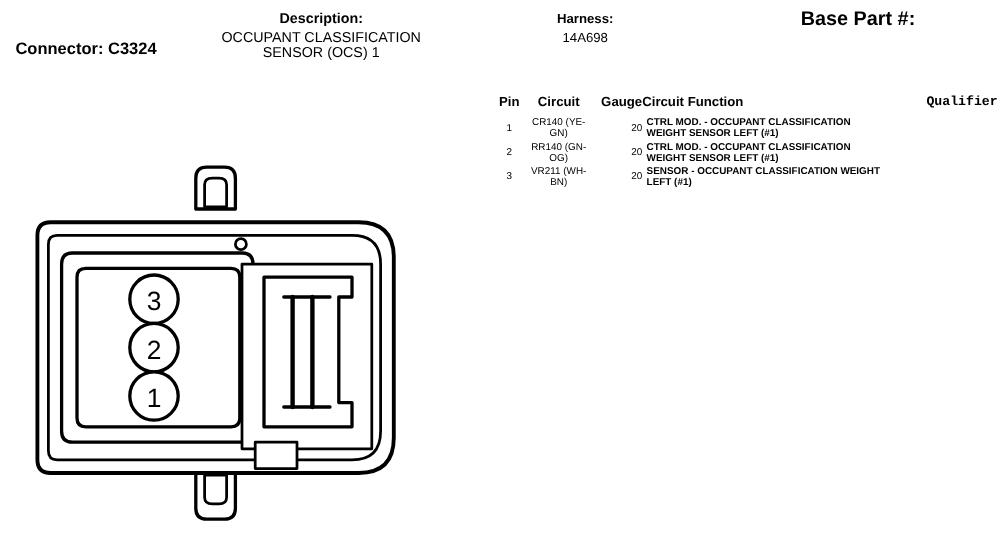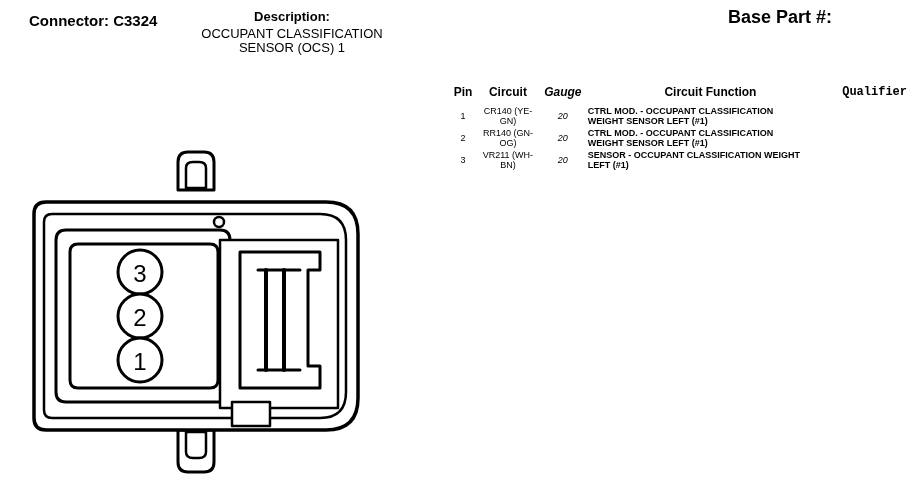--- a/index.html
+++ b/index.html
@@ -20,25 +20,24 @@
   #header {
     position: absolute;
     left: 0;
     top: 0;
     width: 914px;
     height: 60px;
   }
   #connector-label {
     position: absolute;
     left: 14px;
-    top: 12px;
+    top: 36px;
     font-size: 15px;
     font-weight: bold;
     white-space: nowrap;
-    margin-left: 15px;
   }
   #desc-block {
     position: absolute;
     left: 186px;
     top: 10px;
     width: 212px;
     text-align: center;
     font-size: 13px;
     line-height: 14px;
   }
@@ -89,24 +88,24 @@
     padding: 0 0 6px 0;
     vertical-align: bottom;
   }
   #pin-table td {
     font-size: 9px;
     vertical-align: middle;
     padding: 1px 0;
   }
   .col-pin     { width: 22px;  text-align: center; }
   .col-circuit { width: 68px;  text-align: center; }
-  .col-gauge   { width: 42px;  text-align: center; font-style: italic; }
+  .col-gauge   { width: 42px;  text-align: right; }
   .col-func    { width: 250px; text-align: left; padding-left: 4px !important; }
   .col-qual    { width: 70px;  text-align: right; font-family: Liberation Mono, monospace; }
-  th.col-func  { text-align: center; padding-left: 0 !important; }
+  th.col-func  { text-align: left; padding-left: 0 !important; }
   td.col-pin, td.col-gauge { font-size: 9px; }
   td.col-func { line-height: 10px; font-weight: bold; }
 
   
   #connector-drawing {
     position: absolute;
     left: 8px;
     top: 130px;
     width: 420px;
     height: 360px;
@@ -118,20 +117,24 @@
 <div id="header">
 
   <div id="connector-label">Connector: C3324</div>
 
   <div id="desc-block">
     <div class="hdr">Description:</div>
     <div>OCCUPANT CLASSIFICATION</div>
     <div>SENSOR (OCS) 1</div>
   </div>
 
+  <div id="harness-block">
+    <div class="hdr">Harness:</div>
+    <div>14A698</div>
+  </div>
 
   <div id="basepart-block">
     <div class="hdr">Base Part #:</div>
     <div></div>
   </div>
 
 </div>
 
 <div id="pin-table">
   <table>

